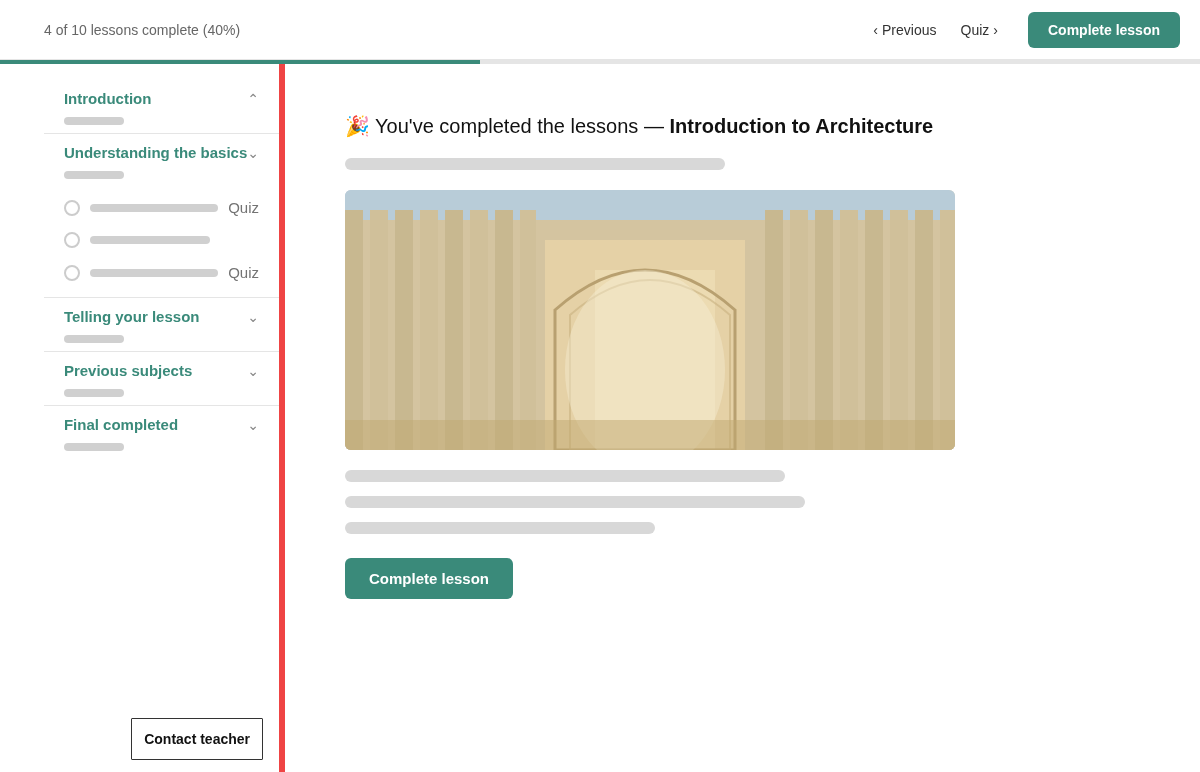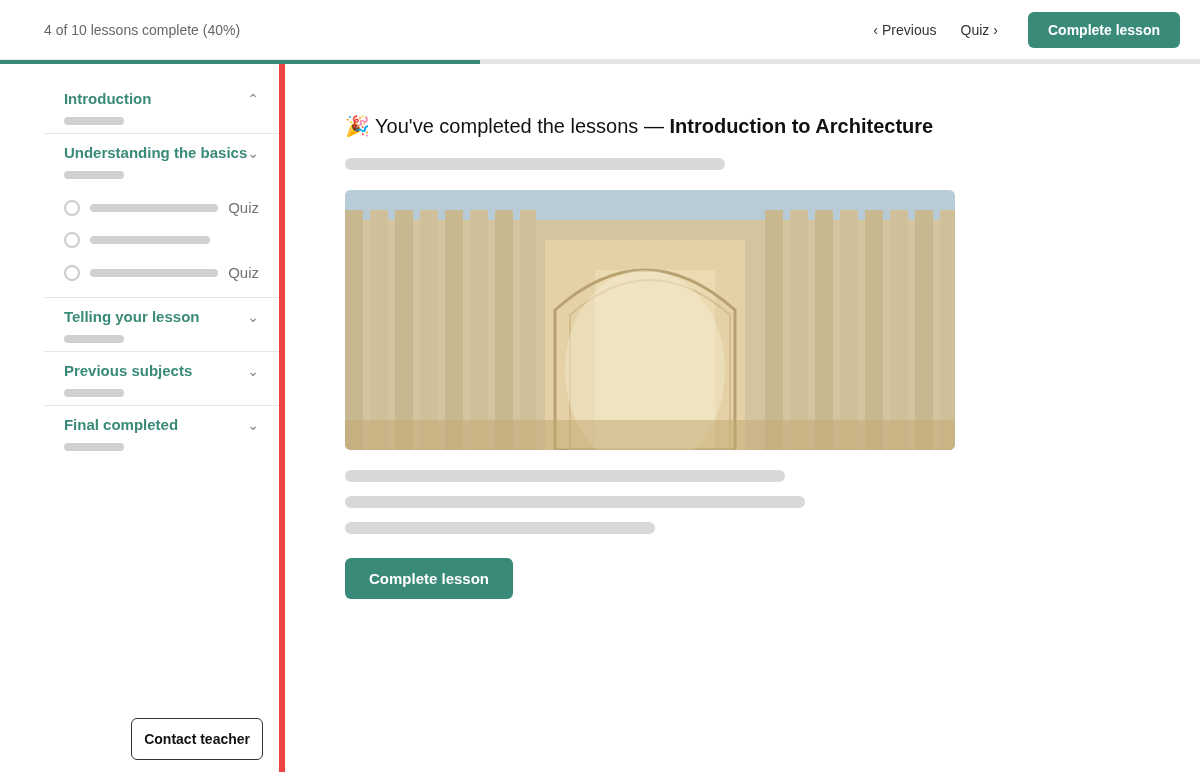--- a/index.html
+++ b/index.html
@@ -160,21 +160,21 @@
     .sidebar-item-quiz-label {
       font-size: 15px;
       color: #737373;
       flex-shrink: 0;
     }
     .contact-teacher-btn {
       margin: 12px 16px;
       padding: 12px;
       border: 1.5px solid #333;
       background: #fff;
-      border-radius: 6px;
+      border-radius: 1px;
       font-size: 14px;
       font-weight: 600;
       cursor: pointer;
       text-align: center;
       color: #111;
     }
 
     
     .main-content {
       flex: 1;

